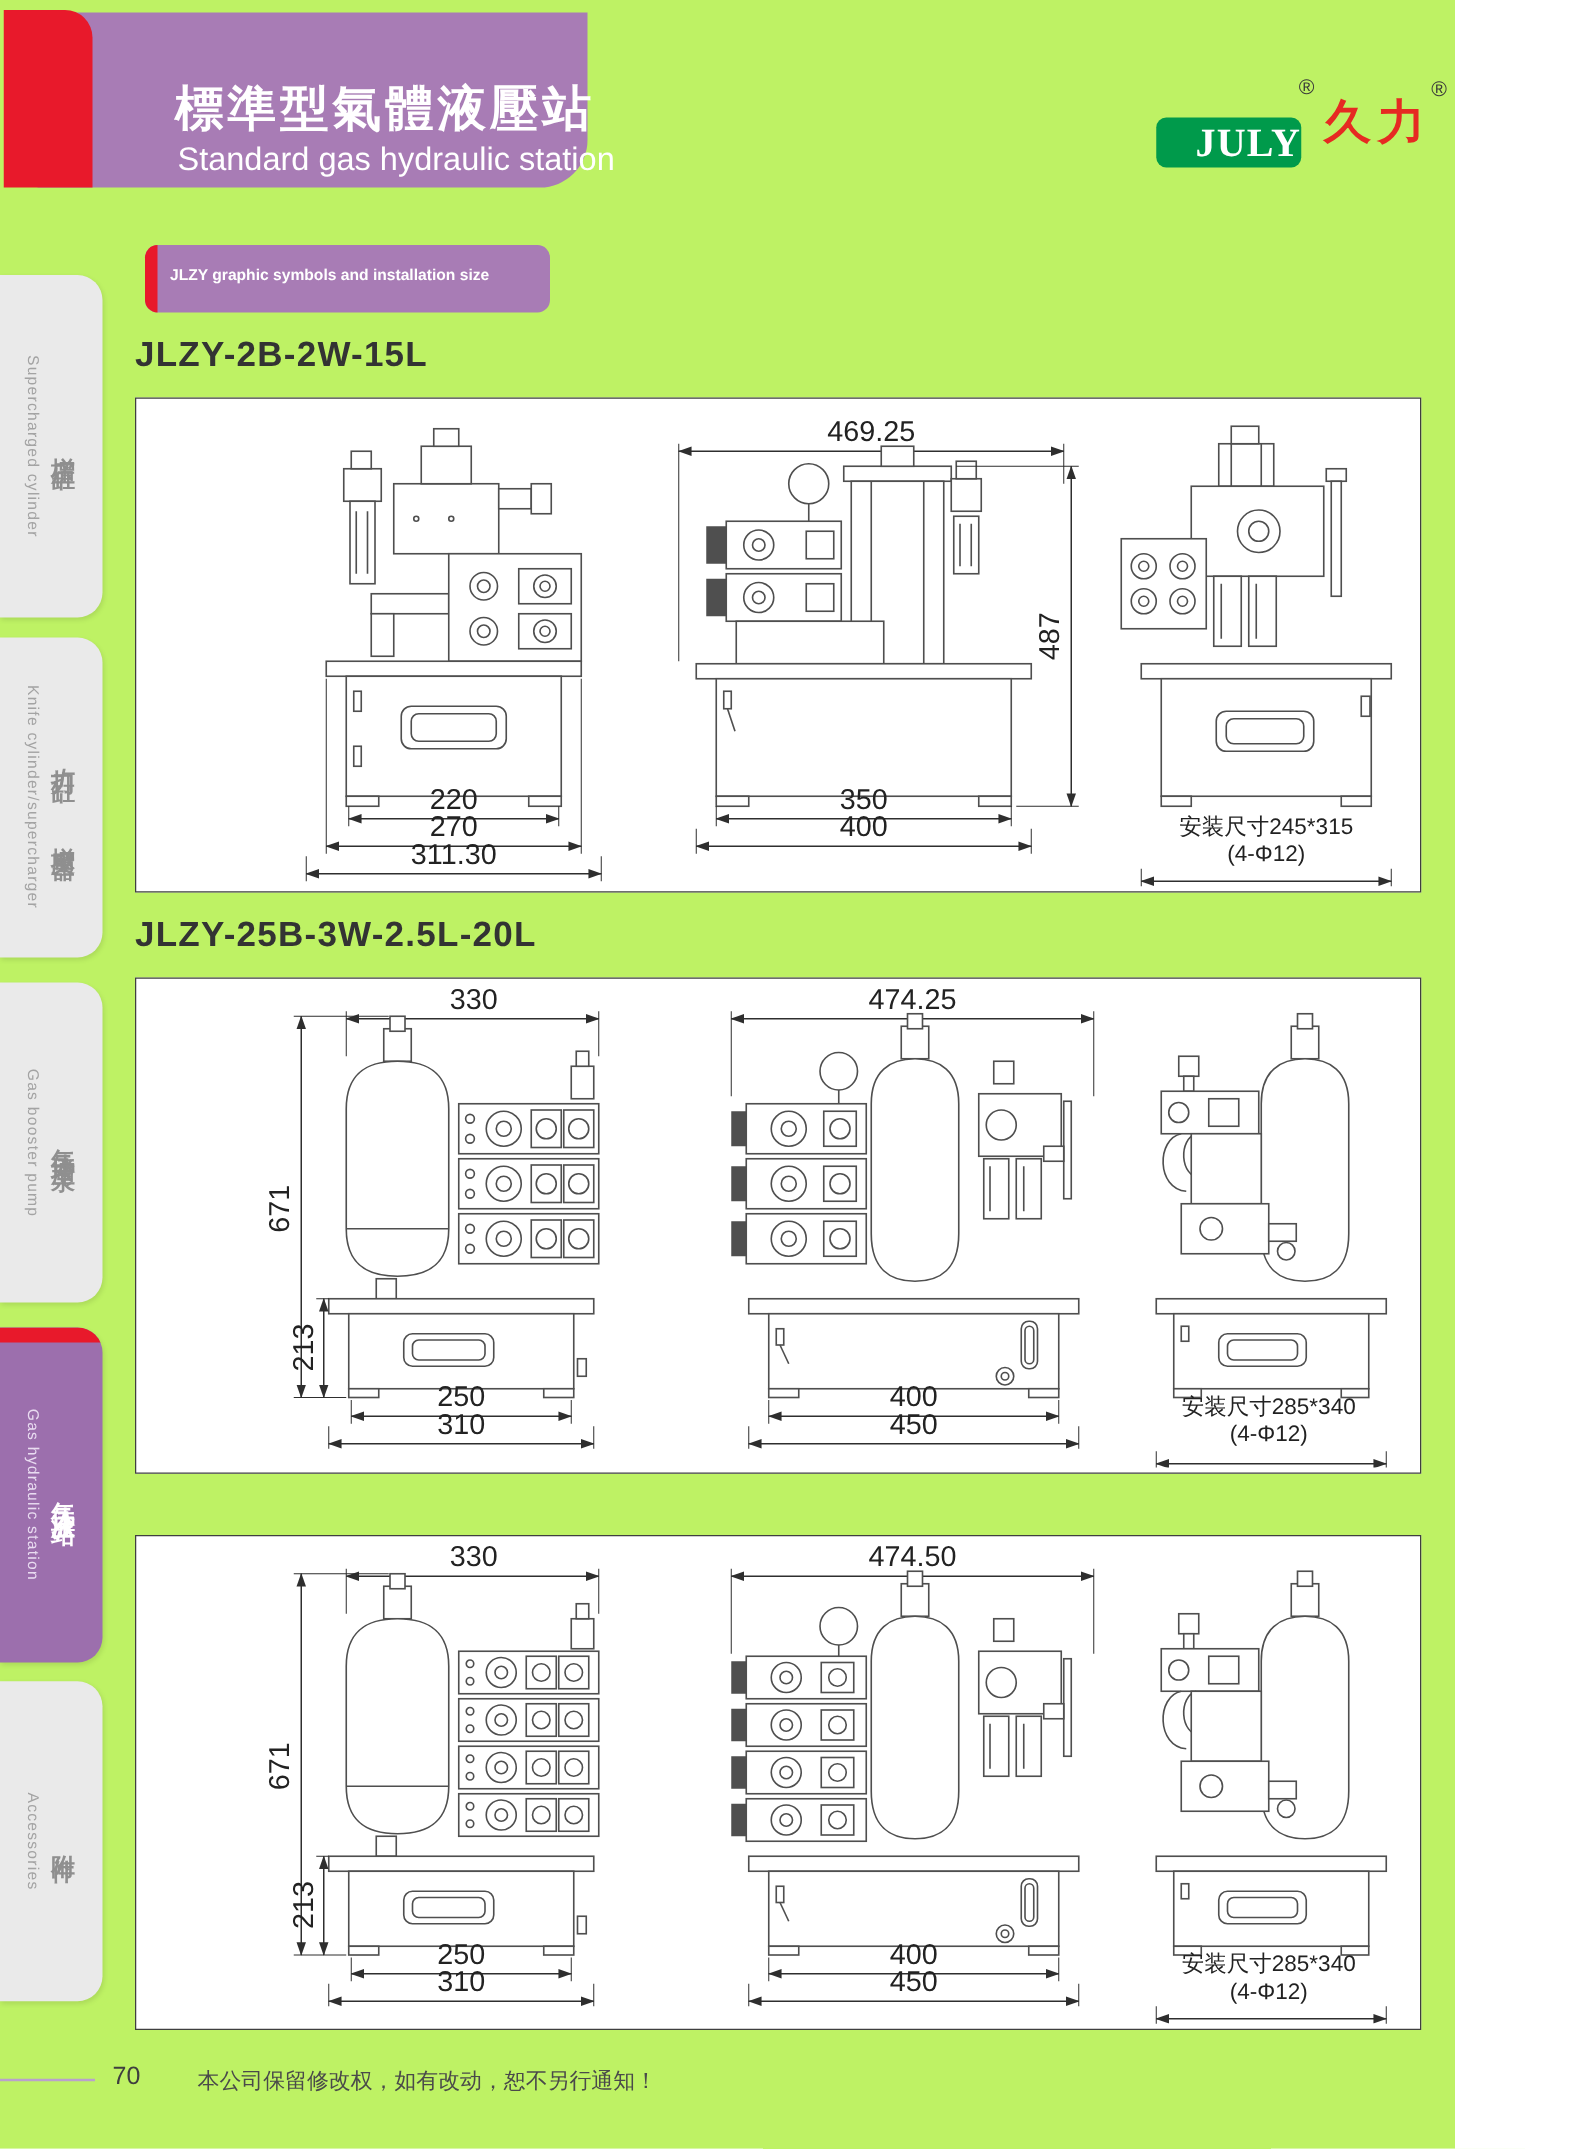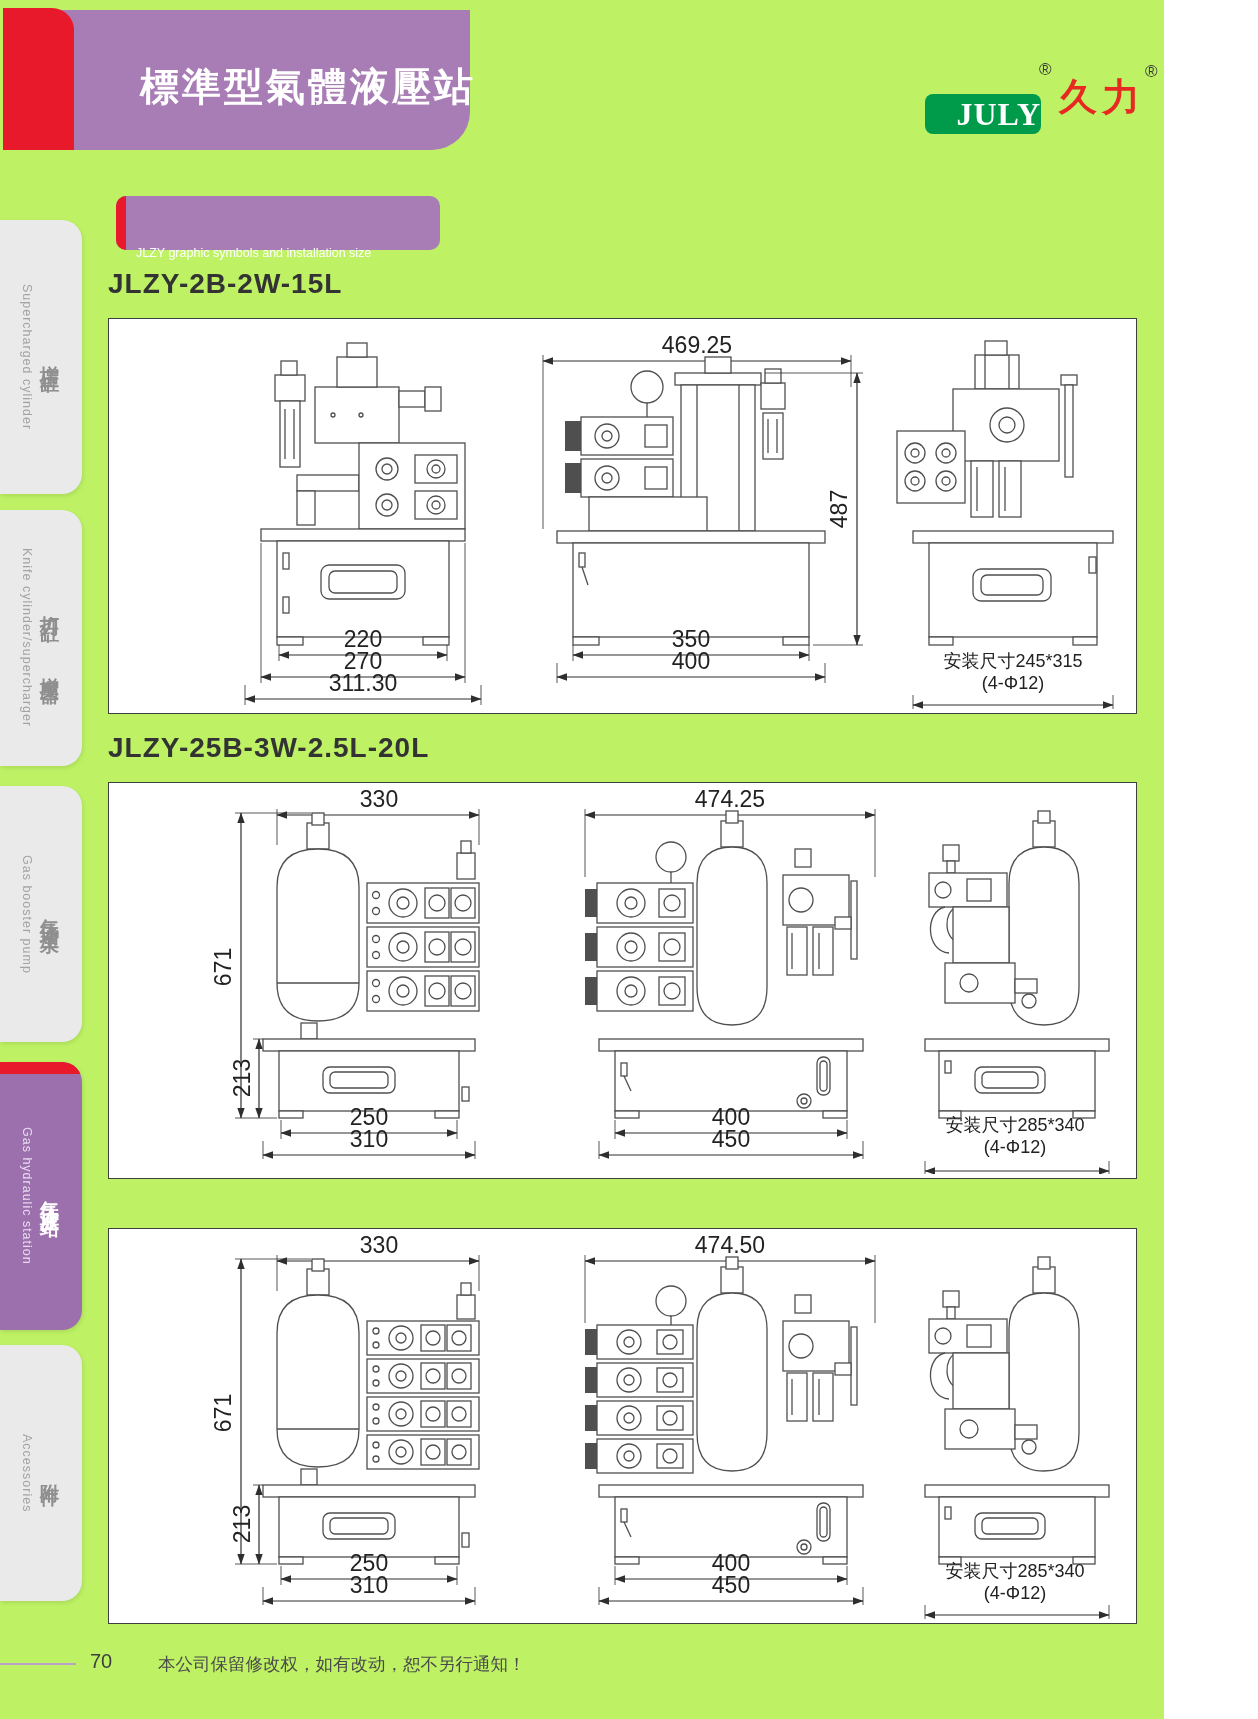--- a/index.html
+++ b/index.html
@@ -25,21 +25,21 @@
            color:#e62a22;letter-spacing:5px;white-space:nowrap;}
   .logo-reg2{position:absolute;left:220px;top:2px;font-size:17px;color:#3a3a3a;}
 
   
   .badge{position:absolute;left:116px;top:196px;width:324px;height:54px;background:#a87cb5;
          border-radius:10px;}
   .badge-red{position:absolute;left:0;top:0;bottom:0;width:10px;background:#e8192b;
              border-radius:10px 0 0 10px;}
   .badge-t1{position:absolute;left:20px;top:5px;font-size:23px;font-weight:bold;color:#fff;
             white-space:nowrap;}
-  .badge-t2{position:absolute;left:20px;top:50px;font-size:12.5px;font-weight:normal;color:#fff;
+  .badge-t2{position:absolute;left:20px;top:17px;font-size:12.5px;font-weight:bold;color:#fff;
             white-space:nowrap;}
 
   
   .tab{position:absolute;left:0;width:82px;background:#eaeaea;border-radius:0 20px 20px 0;
        box-shadow:1px 2px 4px rgba(0,0,0,.10);display:flex;flex-direction:row;
        align-items:center;justify-content:center;gap:3px;overflow:hidden;}
   .tab .en{writing-mode:vertical-rl;font-size:12.5px;color:#a3a3a3;letter-spacing:1px;}
   .tab .zh{writing-mode:vertical-rl;text-orientation:upright;font-size:19px;font-weight:bold;
            color:#8f8f8f;letter-spacing:4px;}
   .tab.active{background:#9c6fad;}
@@ -69,20 +69,21 @@
   .foot-note{position:absolute;left:158px;top:1652px;font-size:17.5px;color:#4a4a4a;
              white-space:nowrap;}
 </style>
 </head>
 <body>
 
 <div class="page">
 
   <div class="hdr-banner">
     <div class="hdr-title">標準型氣體液壓站</div>
+    <div class="hdr-sub">Standard gas hydraulic station</div>
   </div>
   <div class="hdr-red"></div>
 
   <div class="logo">
     <div class="logo-box">
       <span>JULY</span>
     </div>
     <div class="logo-reg1">®</div>
     <div class="logo-cn">久力</div>
     <div class="logo-reg2">®</div>

